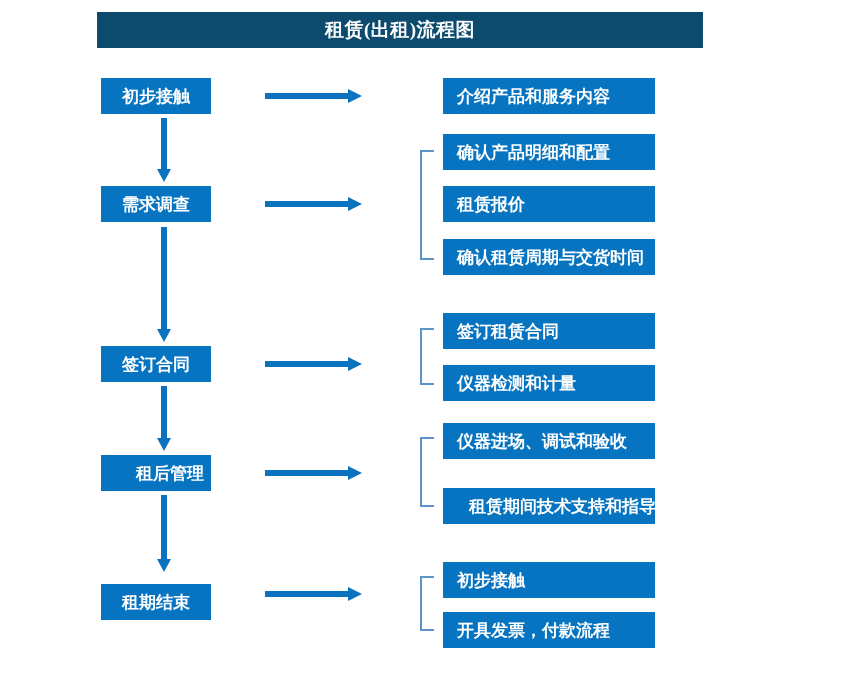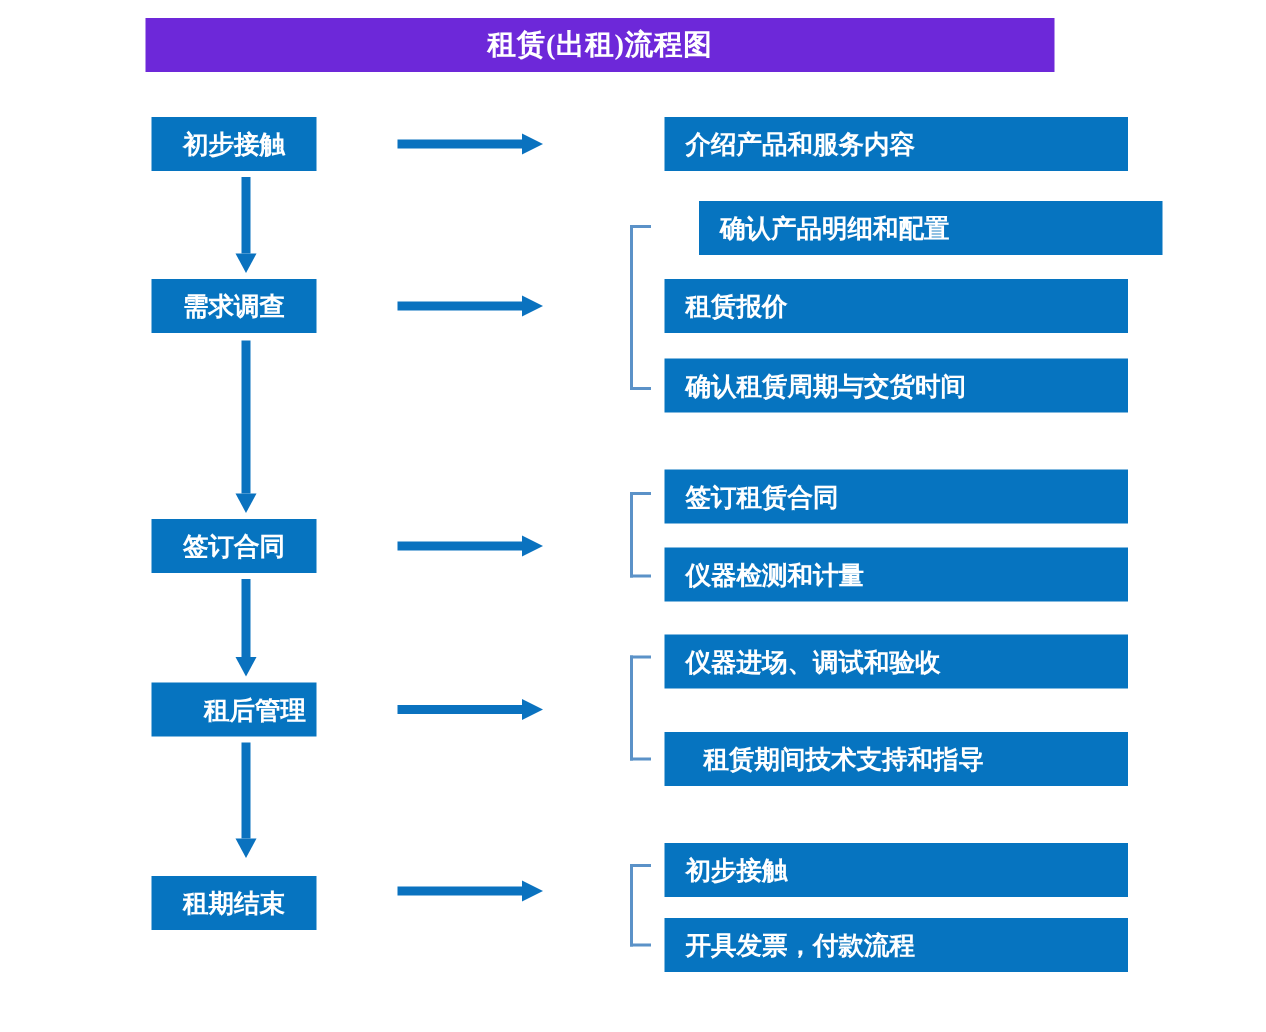--- a/index.html
+++ b/index.html
@@ -19,21 +19,21 @@
     overflow: hidden;
   }
 
   
   .title-bar {
     position: absolute;
     left: 97px;
     top: 12px;
     width: 606px;
     height: 36px;
-    background: #6d28d9;
+    background: #0c4a6e;
     color: #ffffff;
     display: flex;
     align-items: center;
     justify-content: center;
     font-size: 19px;
     font-weight: bold;
     letter-spacing: 0.5px;
     box-sizing: border-box;
   }
 
@@ -50,21 +50,21 @@
   }
   .node.left {
     left: 101px;
     width: 110px;
     height: 36px;
     justify-content: center;
     font-size: 17px;
   }
   .node.right {
     left: 443px;
-    width: 309px;
+    width: 212px;
     height: 36px;
     justify-content: flex-start;
     padding-left: 14px;
     font-size: 17px;
   }
 
   
   .h-arrow {
     position: absolute;
     left: 265px;
@@ -175,21 +175,21 @@
     <div class="shaft"></div>
     <div class="head"></div>
   </div>
 
   <div class="bracket" style="top:150px; height:110px;"></div>
   <div class="bracket" style="top:328px; height:57px;"></div>
   <div class="bracket" style="top:437px; height:70px;"></div>
   <div class="bracket" style="top:576px; height:55px;"></div>
 
   <div class="node right" style="top:78px;">介绍产品和服务内容</div>
-  <div class="node right" style="top:134px;margin-left:23px;">确认产品明细和配置</div>
+  <div class="node right" style="top:134px;">确认产品明细和配置</div>
   <div class="node right" style="top:186px;">租赁报价</div>
   <div class="node right" style="top:239px;">确认租赁周期与交货时间</div>
   <div class="node right" style="top:313px;">签订租赁合同</div>
   <div class="node right" style="top:365px;">仪器检测和计量</div>
   <div class="node right" style="top:423px;">仪器进场、调试和验收</div>
   <div class="node right" style="top:488px;padding-left:26px;">租赁期间技术支持和指导</div>
   <div class="node right" style="top:562px;">初步接触</div>
   <div class="node right" style="top:612px;">开具发票，付款流程</div>
 
 </div>

